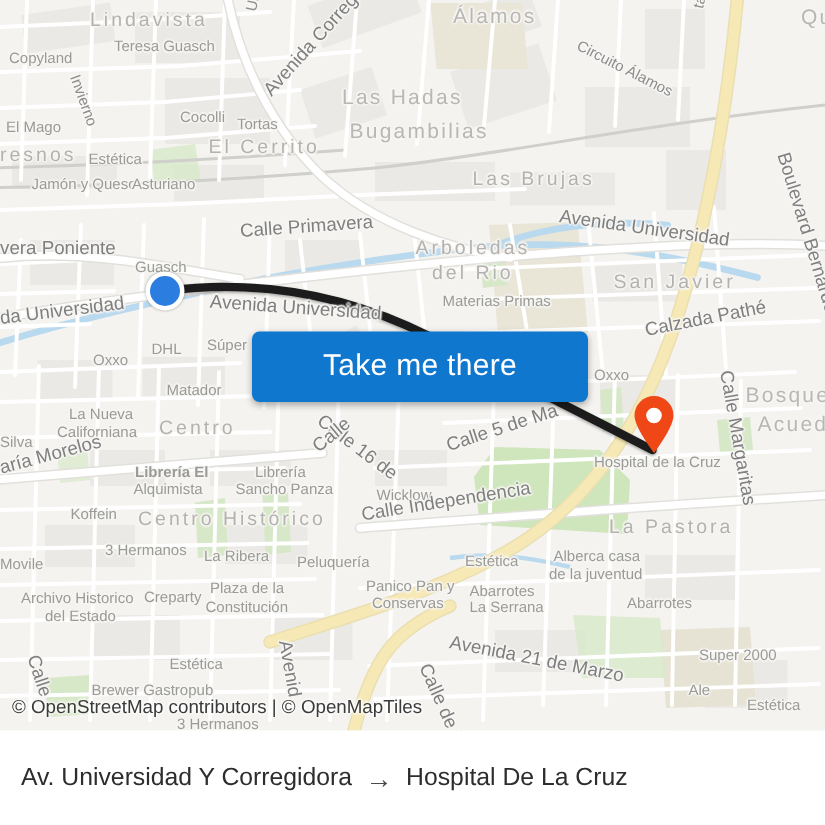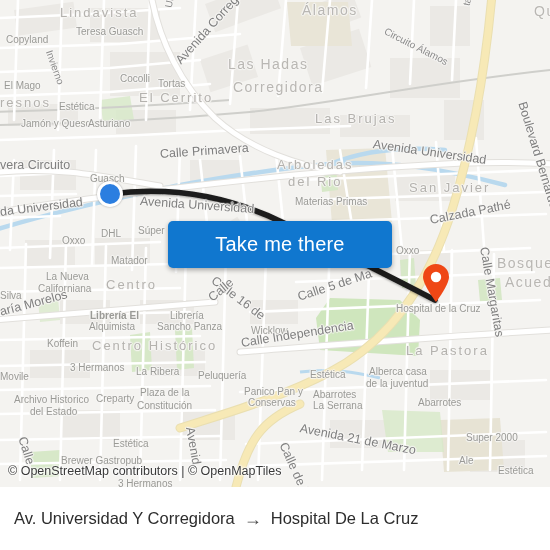--- a/index.html
+++ b/index.html
@@ -268,31 +268,31 @@
         <div class="maplabel bigstreet" style="left: 178px; top: 55px; transform: rotate(-48deg);">Avenida Corregidora</div>
         <div class="maplabel hood2" style="left: 302px; top: 2px;">Álamos</div>
         <div class="maplabel street" style="left: 385px; top: 25px; transform: rotate(27deg);">Circuito Álamos</div>
         <div class="maplabel street" style="left: 466px; top: 0px; transform: rotate(-76deg);">tana</div>
         <div class="maplabel hood2" style="left: 534px; top: 3px;">Qu</div>
         <div class="maplabel street" style="left: 49px; top: 45px; transform: rotate(70deg);">Invierno</div>
         <div class="maplabel poi" style="left: 120px; top: 73px;">Cocolli</div>
         <div class="maplabel poi" style="left: 158px; top: 78px;">Tortas</div>
         <div class="maplabel hood" style="left: 139px; top: 90px;">El Cerrito</div>
         <div class="maplabel hood2" style="left: 228px; top: 56px;">Las Hadas</div>
-        <div class="maplabel hood2" style="left: 233px; top: 79px;">Corregidora</div>
+        <div class="maplabel hood2" style="left: 233px; top: 79px;">Bugambilias</div>
         <div class="maplabel poi" style="left: 4px; top: 80px;">El Mago</div>
         <div class="maplabel hood" style="left: 0px; top: 95px;">resnos</div>
         <div class="maplabel poi" style="left: 59px; top: 101px;">Estética</div>
         <div class="maplabel poi" style="left: 21px; top: 118px;">Jamón y Queso</div>
         <div class="maplabel poi" style="left: 88px; top: 118px;">Asturiano</div>
         <div class="maplabel hood" style="left: 315px; top: 111px;">Las Brujas</div>
         <div class="maplabel bigstreet" style="left: 160px; top: 147px; transform: rotate(-4deg);">Calle Primavera</div>
         <div class="maplabel bigstreet" style="left: 373px; top: 137px; transform: rotate(8deg);">Avenida Universidad</div>
         <div class="maplabel bigstreet" style="left: 522px; top: 95px; transform: rotate(73deg);">Boulevard Bernardo</div>
-        <div class="maplabel bigstreet" style="left: 0px; top: 158px;">vera Circuito</div>
+        <div class="maplabel bigstreet" style="left: 0px; top: 158px;">vera Poniente</div>
         <div class="maplabel poi" style="left: 90px; top: 173px;">Guasch</div>
         <div class="maplabel bigstreet" style="left: 140px; top: 194px; transform: rotate(4deg);">Avenida Universidad</div>
         <div class="maplabel bigstreet" style="left: 0px; top: 205px; transform: rotate(-7deg);">da Universidad</div>
         <div class="maplabel hood" style="left: 277px; top: 157px;">Arboledas</div>
         <div class="maplabel hood" style="left: 288px; top: 174px;">del Rio</div>
         <div class="maplabel poi" style="left: 295px; top: 196px; text-align: center;">Materias Primas</div>
         <div class="maplabel hood" style="left: 409px; top: 164px; margin-top: 16px;">San Javier</div>
         <div class="maplabel bigstreet" style="left: 430px; top: 213px; transform: rotate(-11deg);">Calzada Pathé</div>
         <div class="maplabel poi" style="left: 62px; top: 235px;">Oxxo</div>
         <div class="maplabel poi" style="left: 101px; top: 228px;">DHL</div>

